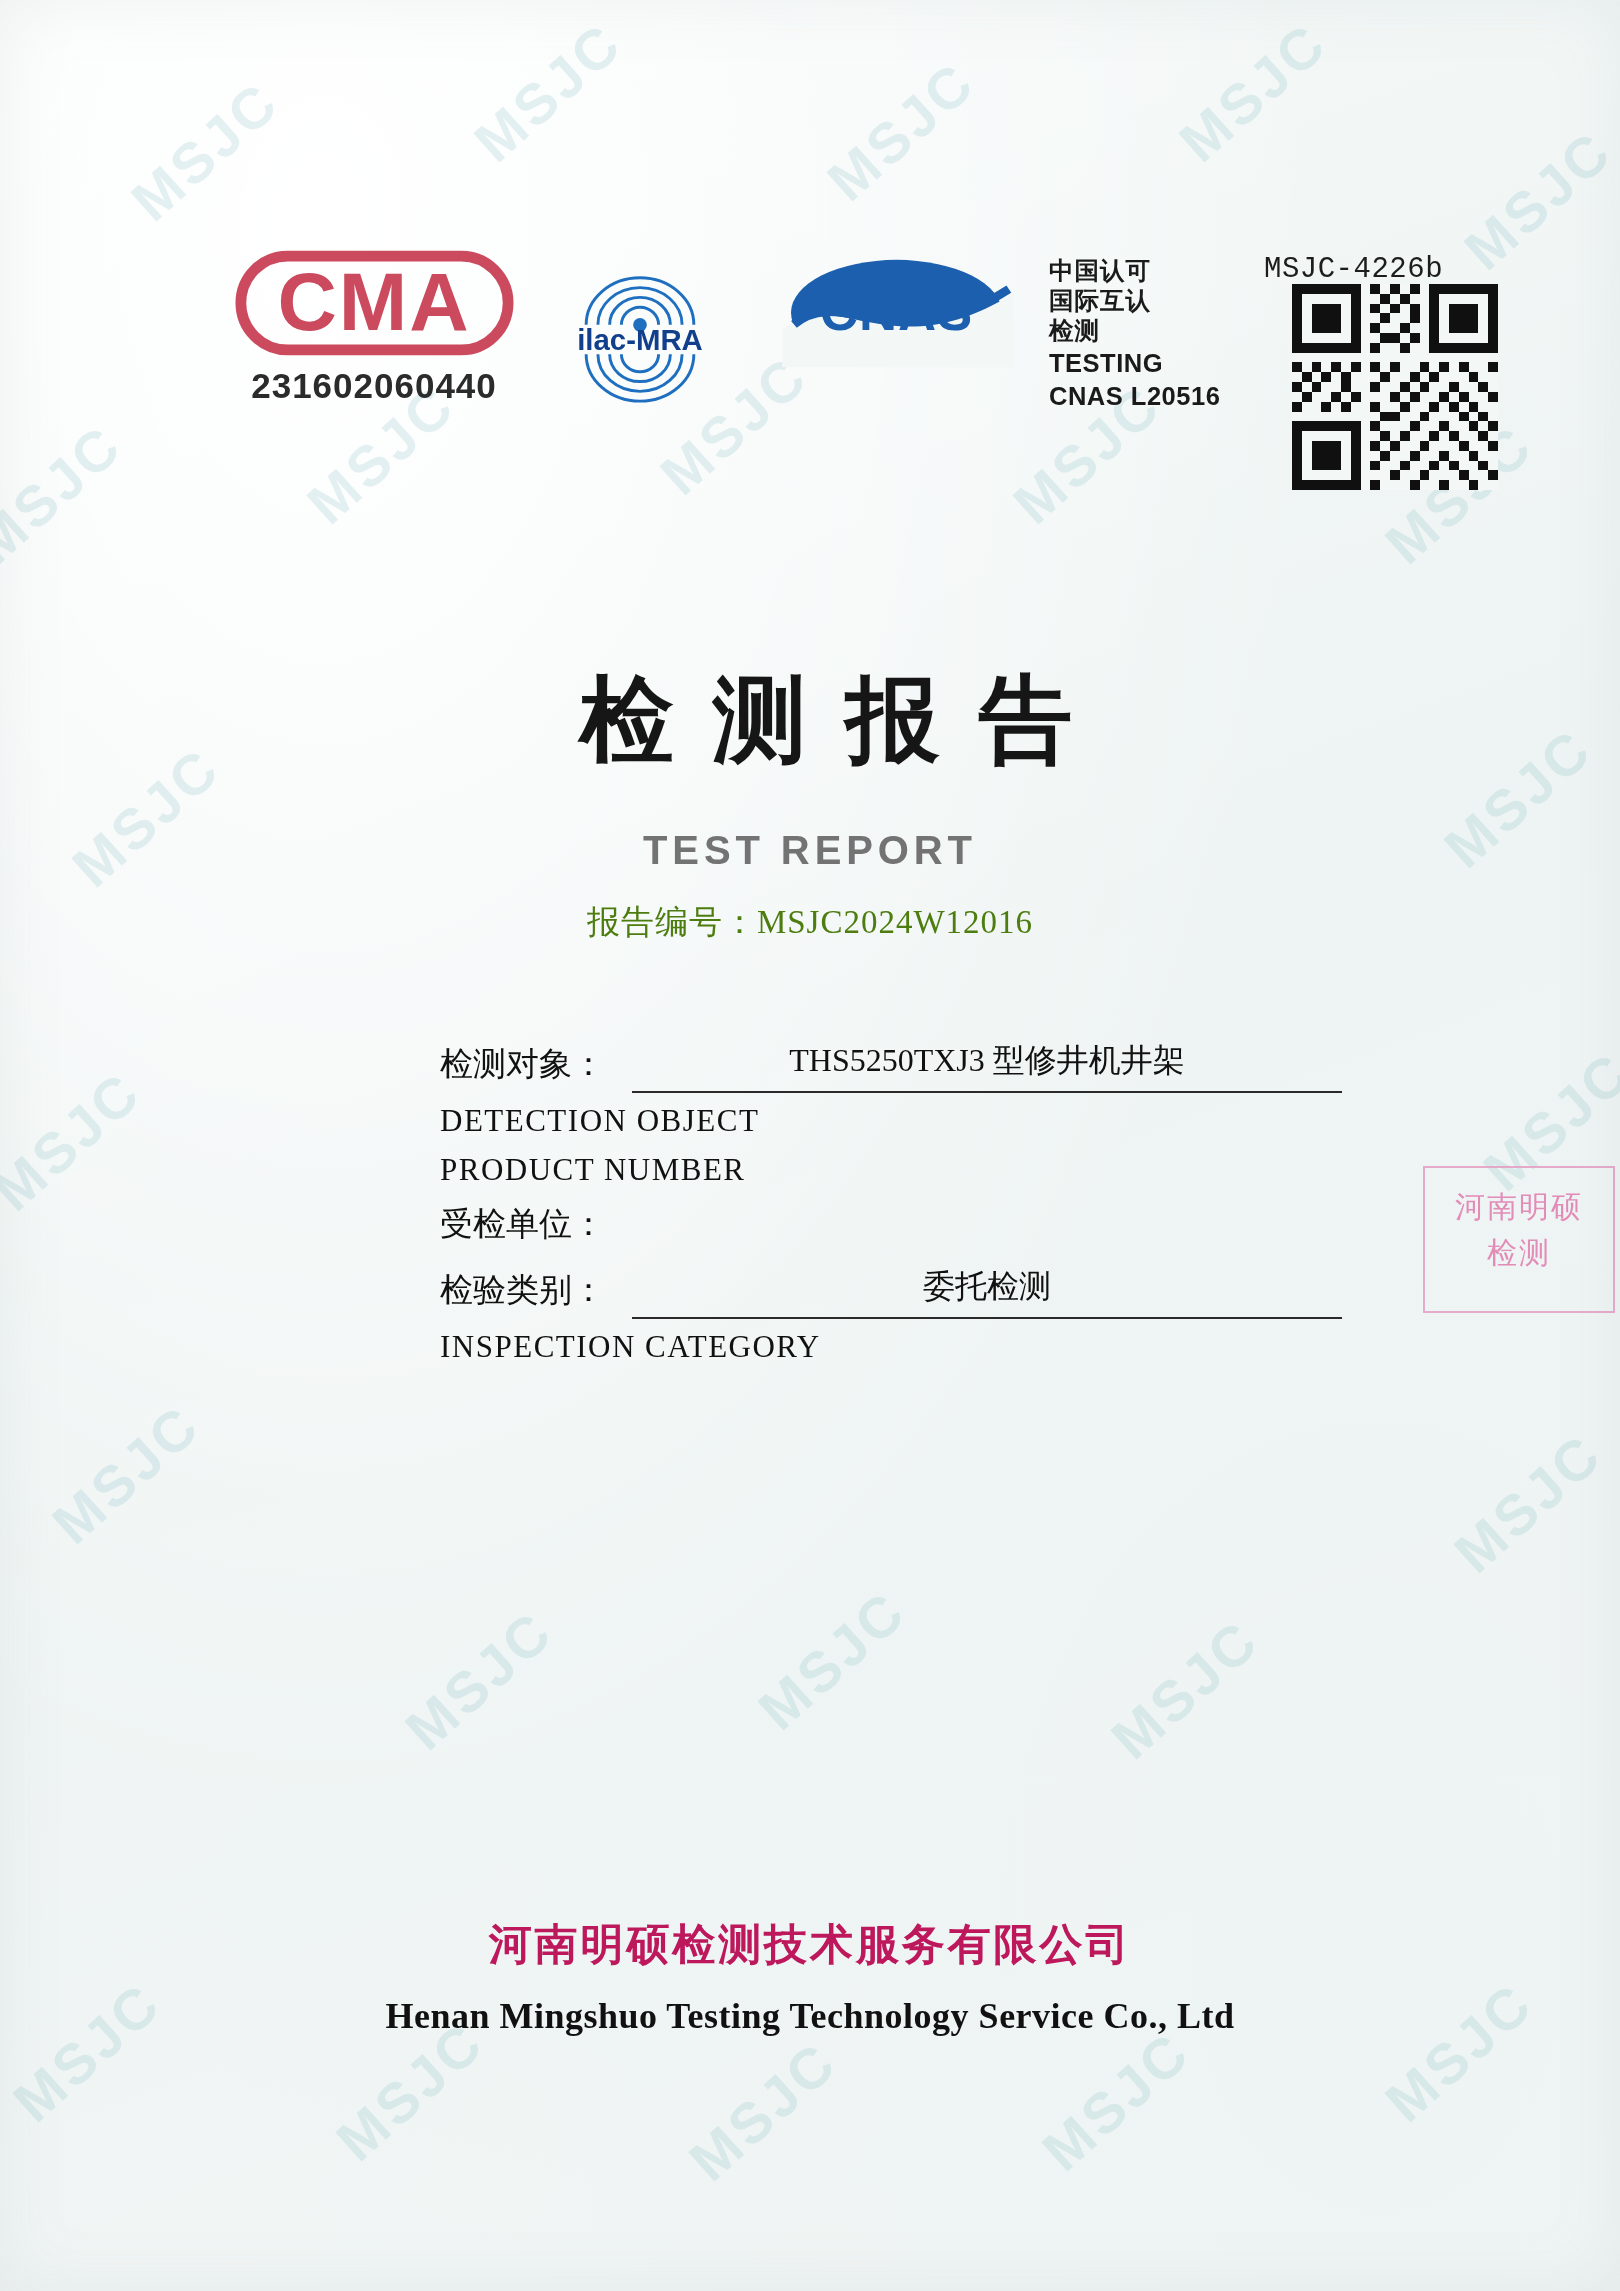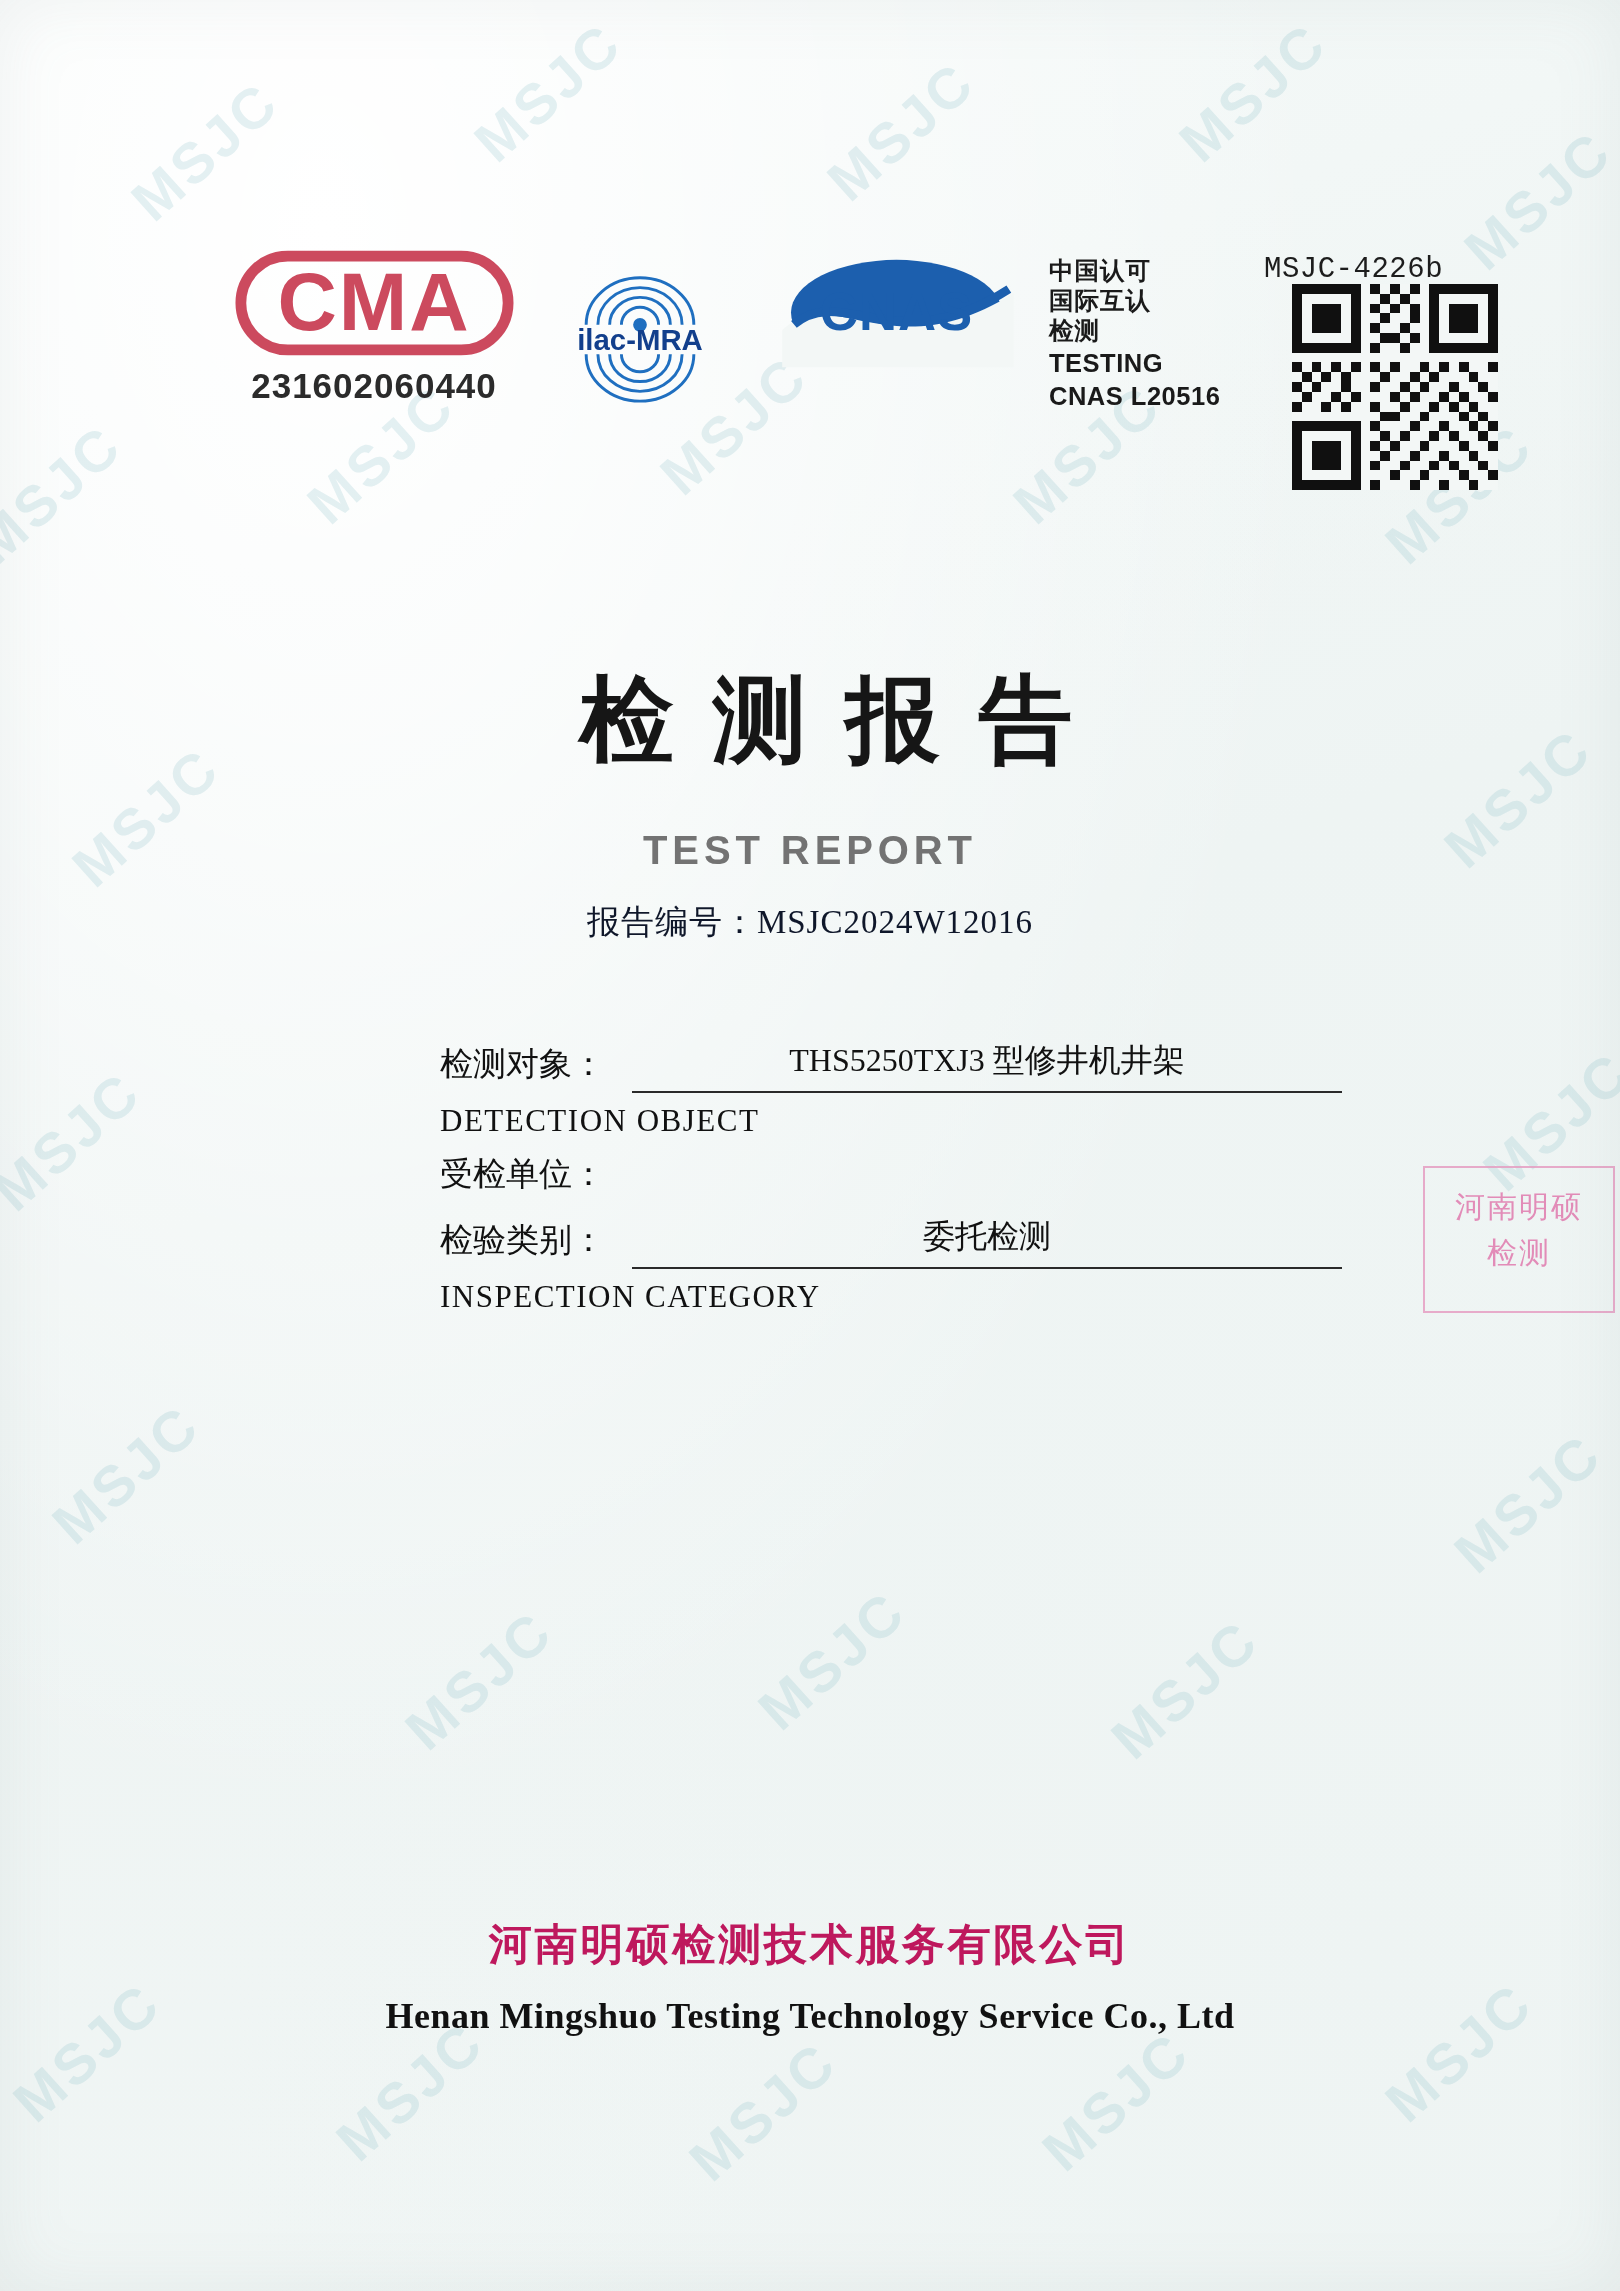--- a/index.html
+++ b/index.html
@@ -156,21 +156,21 @@
   }
   .report-no {
     position: absolute;
     left: 0;
     top: 900px;
     width: 100%;
     text-align: center;
     font-family: "Liberation Serif", serif;
     font-size: 33px;
     letter-spacing: 1px;
-    color: #0f172a;
+    color: #4d7c0f;
   }
 
   
   .fields {
     position: absolute;
     left: 392px;
     top: 1039px;
     width: 902px;
     margin-left: 48px;
   }
@@ -475,20 +475,21 @@
       <div class="field-line">
         <span class="label-cn">检测对象：</span>
         <span class="value-wrap">
           <span class="value">THS5250TXJ3 型修井机井架</span>
         </span>
       </div>
       <div class="label-en">DETECTION  OBJECT</div>
     </div>
 
     <div class="field">
+      <div class="label-en">PRODUCT NUMBER</div>
     </div>
 
     <div class="field">
       <div class="field-line">
         <span class="label-cn">受检单位：</span>
       </div>
     </div>
 
     <div class="field">
       <div class="field-line">

